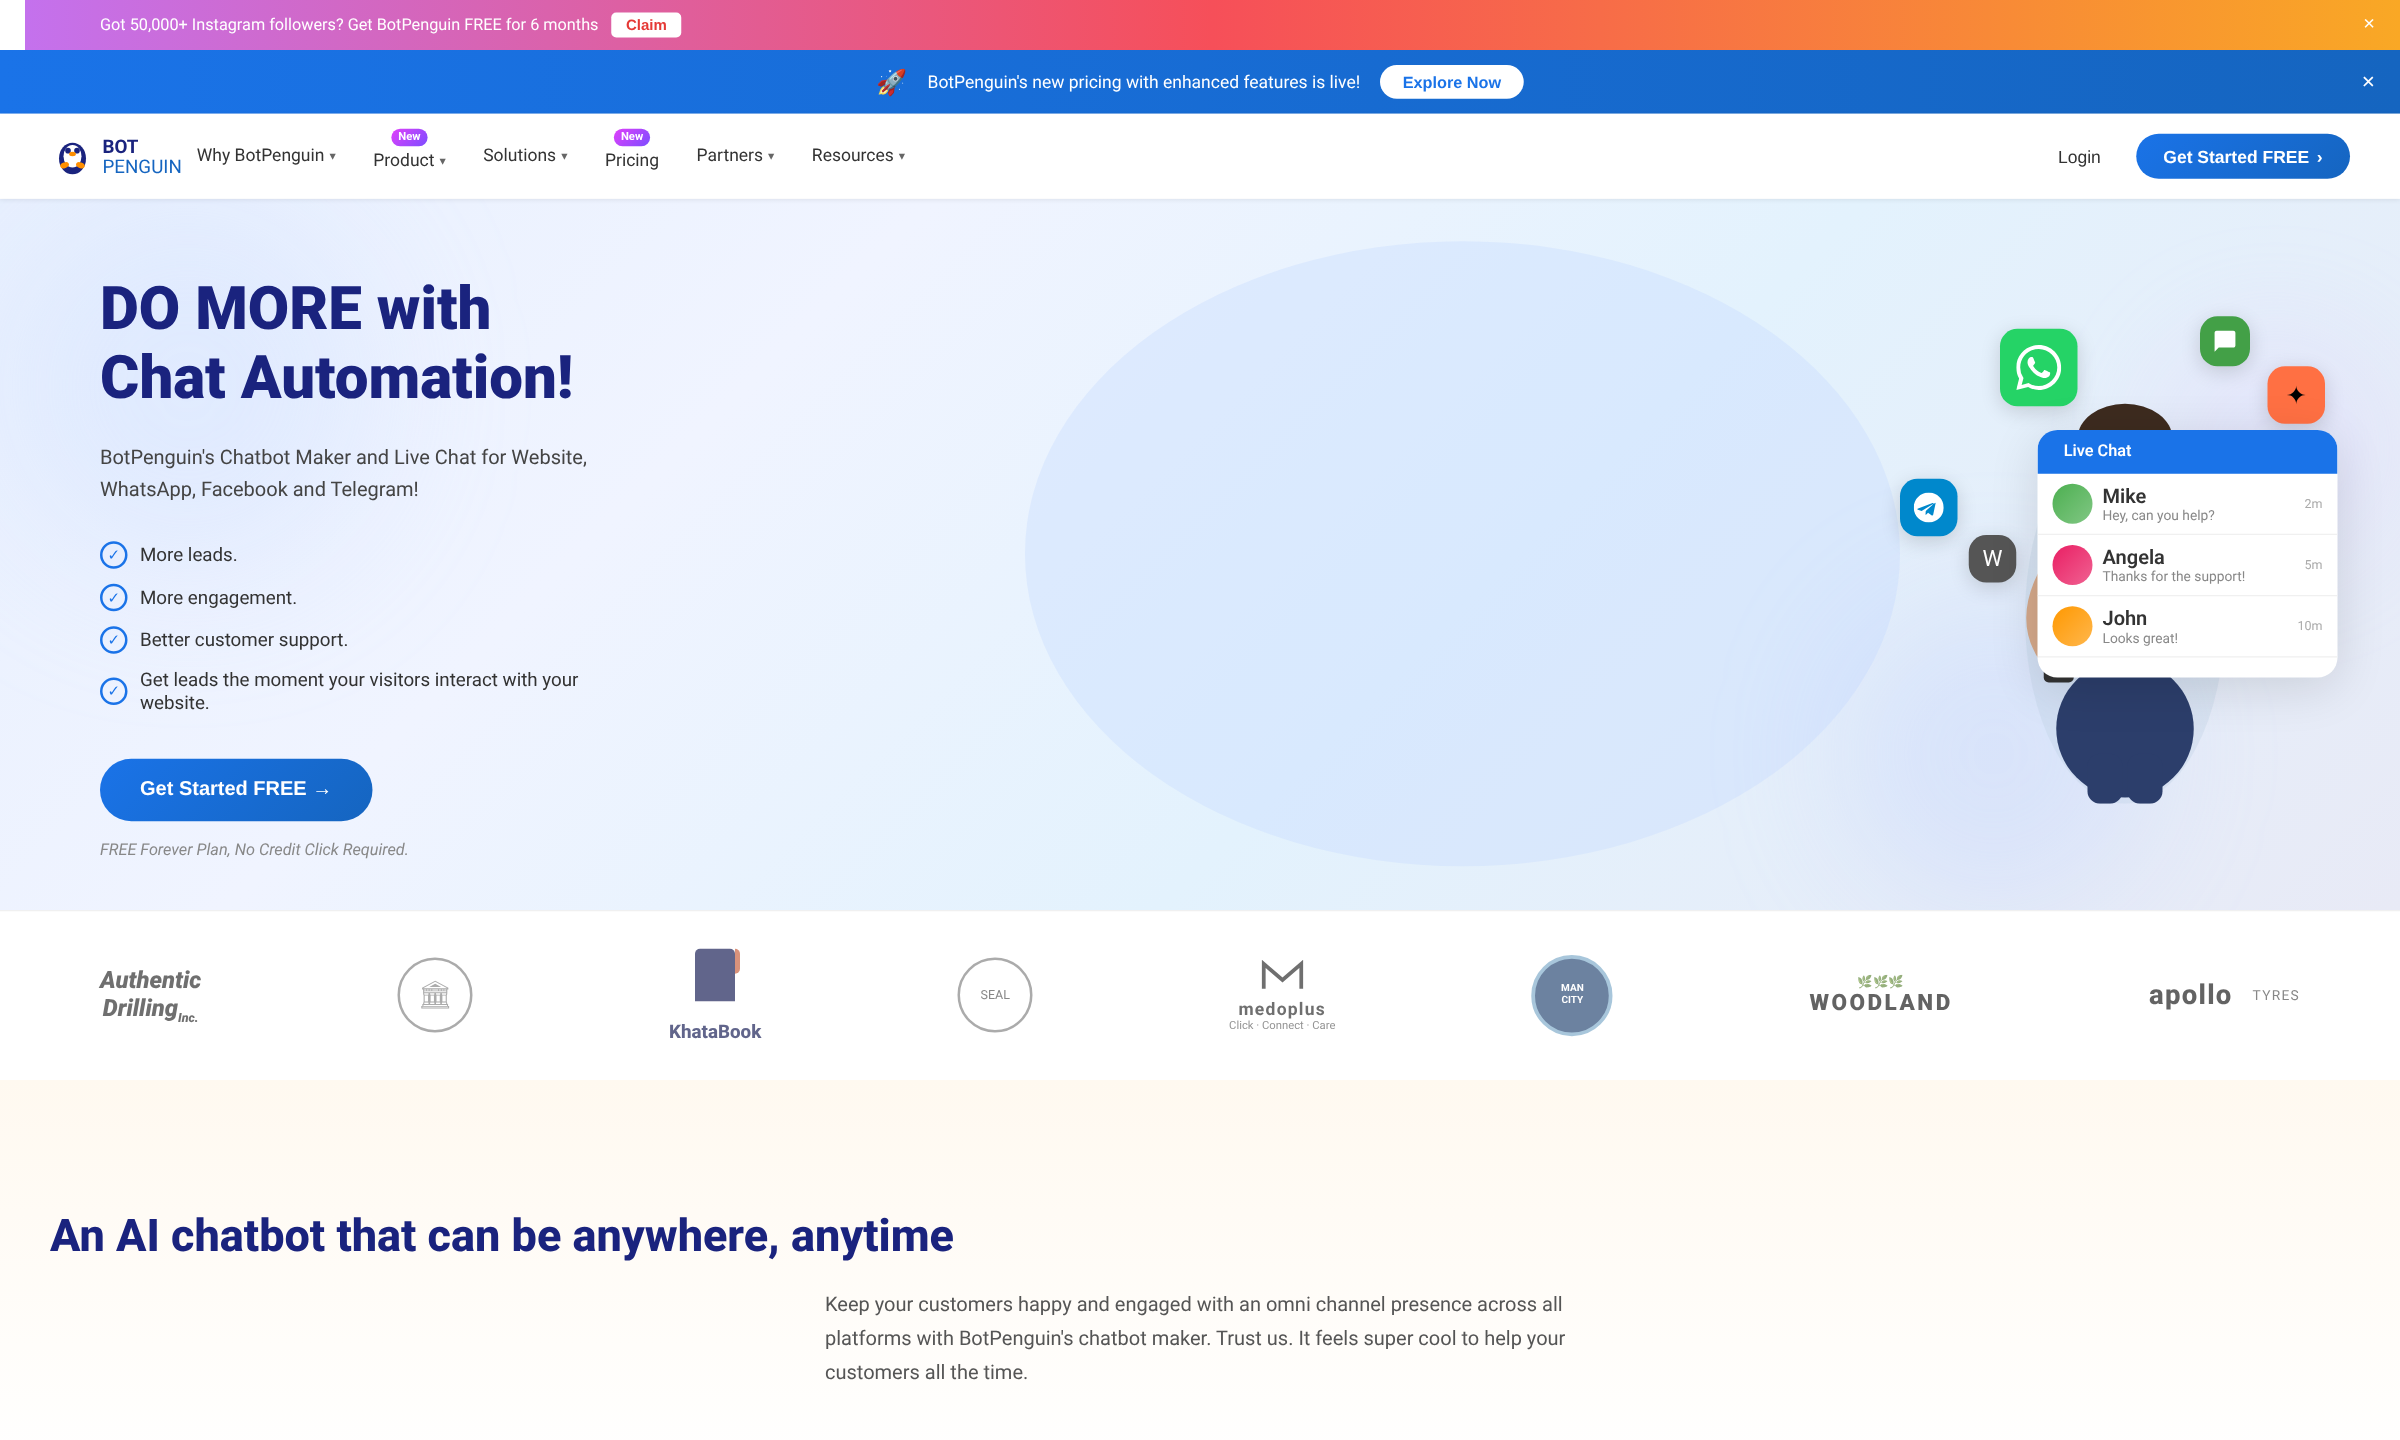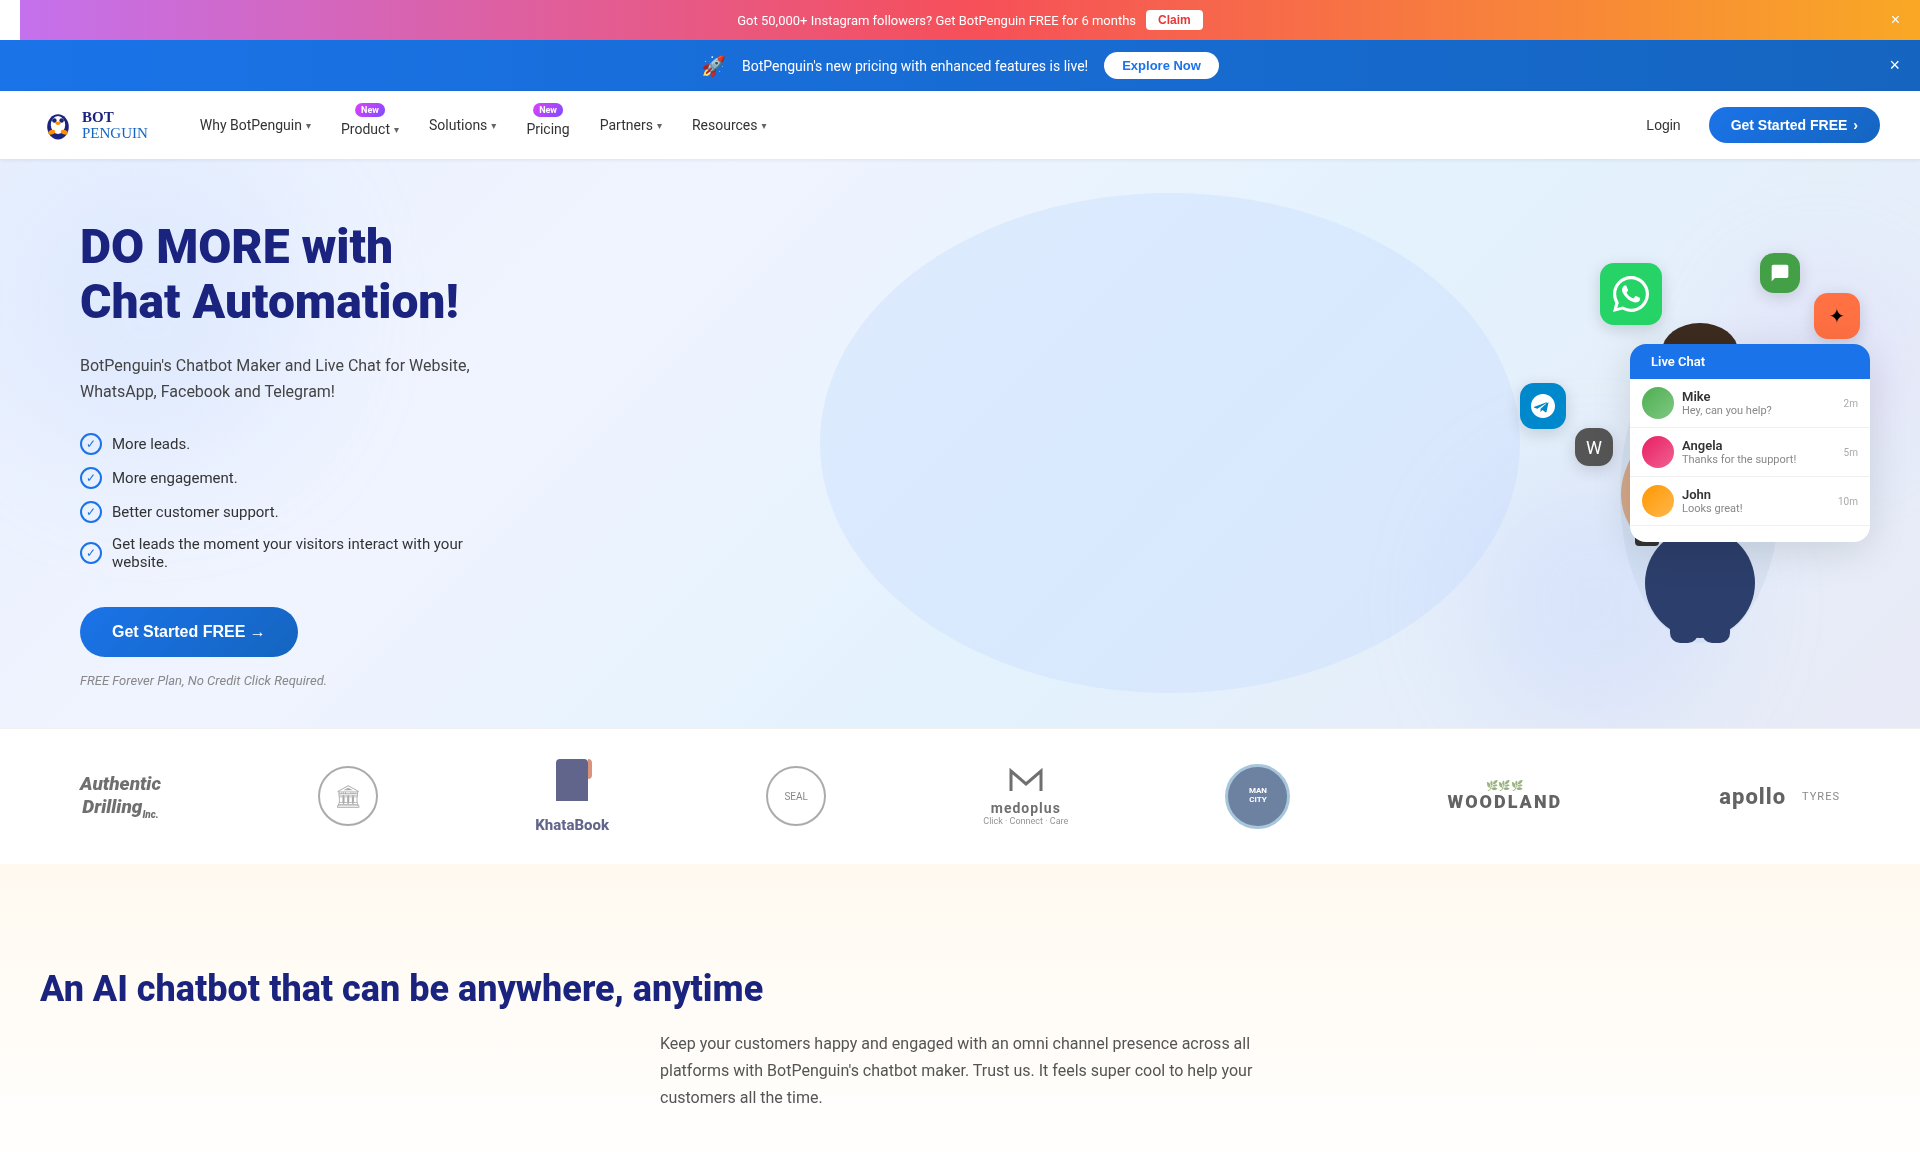--- a/index.html
+++ b/index.html
@@ -3,25 +3,25 @@
   <meta charset="utf-8">
   <style>
     * { margin: 0; padding: 0; box-sizing: border-box; }
     body { font-family: -apple-system, BlinkMacSystemFont, 'Segoe UI', Roboto, sans-serif; overflow-x: hidden; }
 
     
     .top-bar {
       background: linear-gradient(90deg, #c471ed, #f64f59, #f9a825);
       color: white;
       text-align: center;
-      padding: 10px 48px;
+      padding: 10px 60px;
       font-size: 13px;
       display: flex;
       align-items: center;
-      justify-content: center;
+      justify-content: flex-start;
       gap: 10px;
       position: relative;
       margin-left: 20px;
     }
     .top-bar .claim-btn {
       background: white;
       color: #e53935;
       border: none;
       border-radius: 4px;
       padding: 3px 12px;
@@ -84,22 +84,20 @@
       box-shadow: 0 1px 4px rgba(0,0,0,0.08);
       position: sticky;
       top: 0;
       z-index: 100;
     }
     .logo {
       display: flex;
       align-items: center;
       gap: 6px;
       text-decoration: none;
-      margin-right: 40px;
-      font-family: Liberation Serif, serif;
     }
     .logo-icon {
       width: 36px;
       height: 36px;
     }
     .logo-text {
       font-size: 15px;
       font-weight: 700;
       color: #1a237e;
       line-height: 1.1;
@@ -269,21 +267,21 @@
       border-bottom: 1px solid #f0f0f0;
     }
     .chat-avatar {
       width: 32px;
       height: 32px;
       border-radius: 50%;
       background: linear-gradient(135deg, #4caf50, #2196f3);
       flex-shrink: 0;
     }
     .chat-info { flex: 1; }
-    .chat-name { font-size: 13px; font-weight: 600; color: #333; }
+    .chat-name { font-size: 16px; font-weight: 600; color: #333; }
     .chat-msg { font-size: 11px; color: #888; }
 
     
     .float-icon {
       position: absolute;
       border-radius: 14px;
       display: flex;
       align-items: center;
       justify-content: center;
       font-size: 22px;

